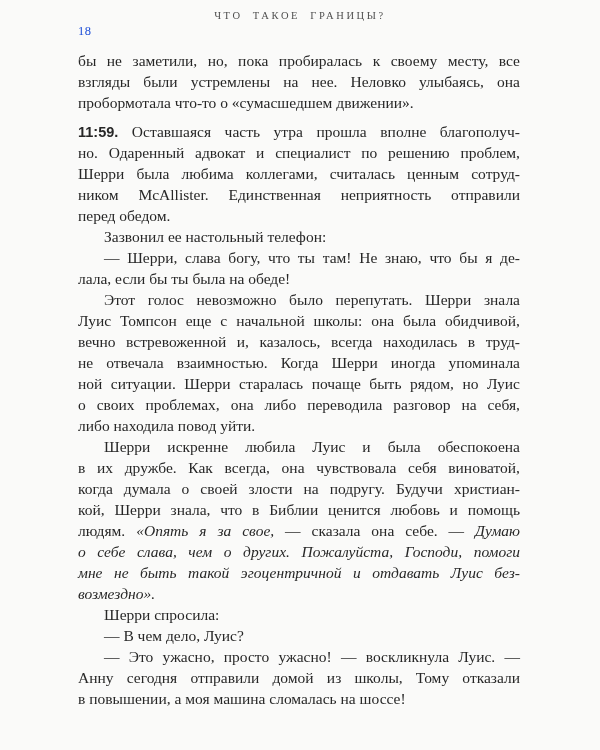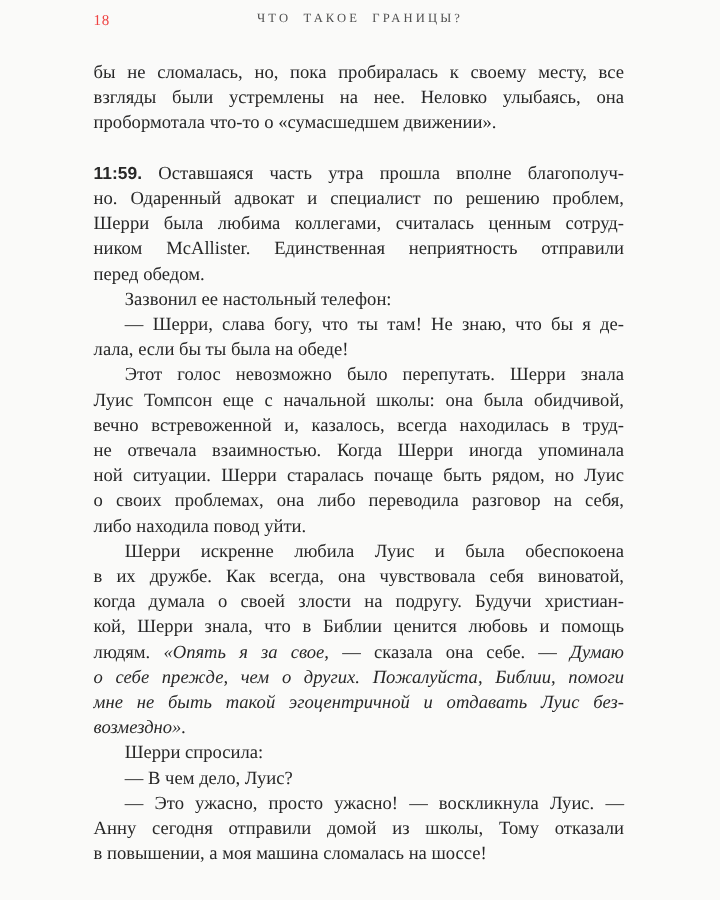--- a/index.html
+++ b/index.html
@@ -6,34 +6,34 @@
   * { margin:0; padding:0; box-sizing:border-box; }
   html,body { background:#fff; }
   .page {
     position:relative; width:600px; height:750px;
     background:var(--paper); overflow:hidden;
     font-family:"Liberation Serif","DejaVu Serif",serif;
     color:var(--ink);
   }
   .running-head { position:relative; padding-top:10px; height:26px; }
   .pagenum {
-    position:absolute; left:78px; top:10px;
-    font-size:12.5px; color:#ef4444; letter-spacing:0.5px;text-align:right;
+    position:absolute; left:78px; top:24px;
+    font-size:12.5px; color:#1d4ed8; letter-spacing:0.5px;text-align:right;
   }
   .head-title {
     display:block; text-align:center;
     font-size:10.5px; letter-spacing:2.6px; word-spacing:5px;
     color:var(--muted);
   }
   .text-block {
     margin-top:24px; margin-left:78px; width:442px;
     font-size:15.5px;
   }
   .para { margin:0; }
-  .para.gap { margin-top:21px; }
+  .para.gap { margin-top:8px; }
   .line {
     display:block; height:21px; line-height:21px;
     text-align:justify; text-align-last:justify;
   }
   .line.last { text-align:left; text-align-last:left; }
   .line.ind { text-indent:26px; }
   .time {
     font-family:"Liberation Sans","DejaVu Sans",sans-serif;
     font-weight:700; font-size:14.5px;
   }
@@ -45,21 +45,21 @@
 <div class="page">
 
   <header class="running-head">
     <span class="pagenum">18</span>
     <span class="head-title">ЧТО ТАКОЕ ГРАНИЦЫ?</span>
   </header>
 
   <main class="text-block">
 
     <div class="para">
-      <div class="line j">бы не сломалась, но, пока пробиралась к своему месту, все</div>
+      <div class="line j">бы не заметили, но, пока пробиралась к своему месту, все</div>
       <div class="line j">взгляды были устремлены на нее. Неловко улыбаясь, она</div>
       <div class="line last">пробормотала что-то о «сумасшедшем движении».</div>
     </div>
 
     <div class="para gap">
       <div class="line j"><span class="time">11:59.</span><span> Оставшаяся часть утра прошла вполне благополуч-</span></div>
       <div class="line j">но. Одаренный адвокат и специалист по решению проблем,</div>
       <div class="line j">Шерри была любима коллегами, считалась ценным сотруд-</div>
       <div class="line j">ником McAllister. Единственная неприятность отправили</div>
       <div class="line last">перед обедом.</div>
@@ -83,21 +83,21 @@
       <div class="line j">о своих проблемах, она либо переводила разговор на себя,</div>
       <div class="line last">либо находила повод уйти.</div>
     </div>
 
     <div class="para">
       <div class="line j ind">Шерри искренне любила Луис и была обеспокоена</div>
       <div class="line j">в их дружбе. Как всегда, она чувствовала себя виноватой,</div>
       <div class="line j">когда думала о своей злости на подругу. Будучи христиан-</div>
       <div class="line j">кой, Шерри знала, что в Библии ценится любовь и помощь</div>
       <div class="line j"><span>людям. </span><span class="it">«Опять я за свое,</span><span> — сказала она себе. — </span><span class="it">Думаю</span></div>
-      <div class="line j it">о себе прежде, чем о других. Пожалуйста, Библии, помоги</div>
+      <div class="line j it">о себе слава, чем о других. Пожалуйста, Господи, помоги</div>
       <div class="line j it">мне не быть такой эгоцентричной и отдавать Луис без-</div>
       <div class="line last it">возмездно».</div>
     </div>
 
     <div class="para">
       <div class="line last ind">Шерри спросила:</div>
     </div>
 
     <div class="para">
       <div class="line last ind">— В чем дело, Луис?</div>

